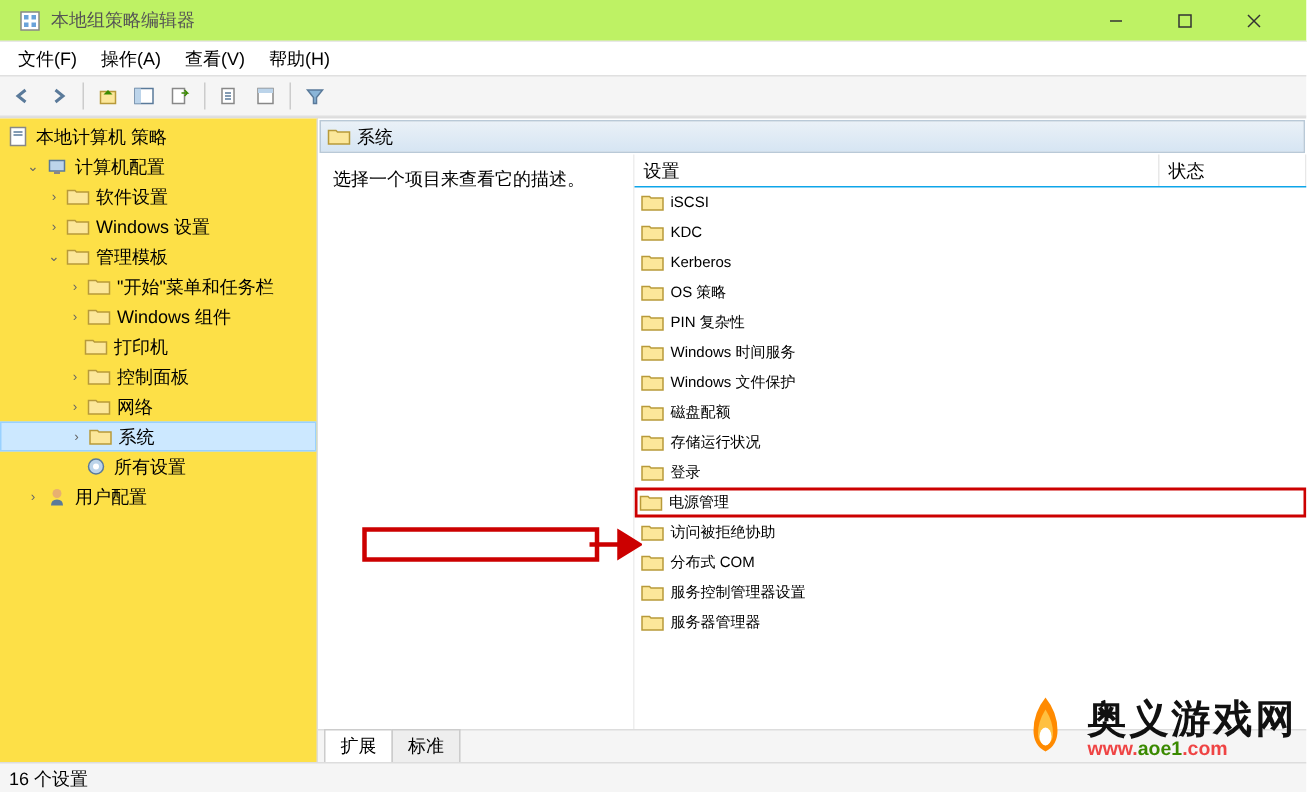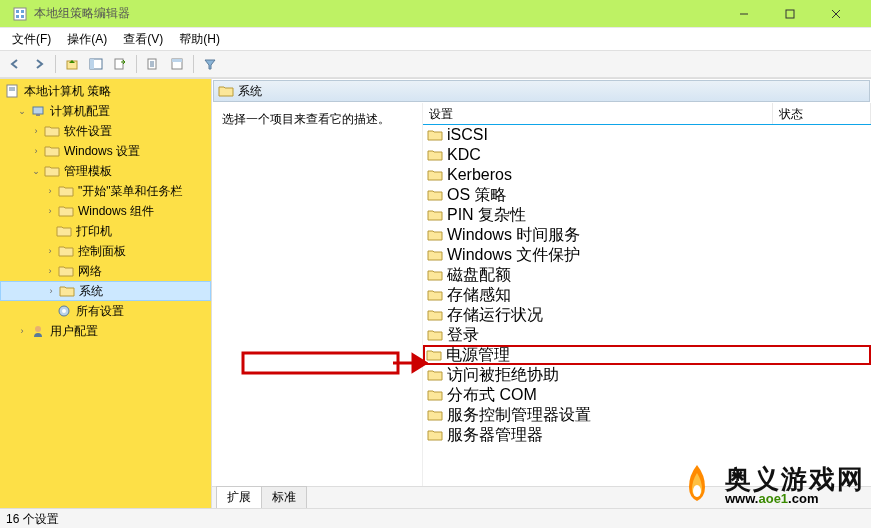--- a/index.html
+++ b/index.html
@@ -34,40 +34,40 @@
 .desc-col { width: 210px; padding: 8px 10px; font-size: 12px; color: #000; }
 .list-col { flex: 1; border-left: 1px solid #eee; position: relative; display: flex; flex-direction: column; }
 .list-header { display: flex; height: 22px; border-bottom: 1px solid #0ea5e9; }
 .list-header .col { padding: 3px 6px; font-size: 12px; border-right: 1px solid #e8e8e8; }
 .col-name { width: 350px; }
 .col-state { flex: 1; }
 
 .list-body { flex: 1; overflow-y: scroll; }
 .list-item { display: flex; align-items: center; height: 20px; padding-left: 4px; }
 .list-item .folder-icon { margin-right: 4px; }
-.list-item .item-label { font-size: 16px; }
+.list-item .item-label { font-size: 10px; }
 
 .item-highlight { border: 2px solid #cc0000; padding: 1px 1px; }
 
 .tabs-row { height: 22px; display: flex; align-items: flex-end; border-top: 1px solid #ddd; background: #f5f5f5; padding-left: 4px; }
 .tab { padding: 2px 10px; font-size: 12px; background: #fff; border: 1px solid #ccc; border-bottom: none; margin-right: -1px; }
 .tab.inactive { background: #eee; }
 
 .statusbar { height: 20px; border-top: 1px solid #ddd; padding: 2px 6px; font-size: 12px; color: #000; background: #f5f5f5; }
 
 .folder-icon { width: 16px; height: 14px; }
 
 .arrow-overlay { position: absolute; pointer-events: none; z-index: 10; }
 
 .watermark { position: absolute; right: 6px; bottom: 24px; display: flex; align-items: flex-end; z-index: 20; }
 .watermark .logo { width: 44px; height: 44px; margin-right: 6px; }
 .watermark .txt { display: flex; flex-direction: column; line-height: 1; }
 .watermark .main-t { font-size: 26px; font-weight: bold; color: #111; letter-spacing: 2px; }
 .watermark .sub-t { font-size: 13px; font-weight: bold; }
-.watermark .sub-t .o { color: #000000; }
+.watermark .sub-t .o { color: #ef4444; }
 .watermark .sub-t .g { color: #3a8a00; }
 
 ::-webkit-scrollbar { width: 16px; }
 ::-webkit-scrollbar-track { background: #f0f0f0; }
 ::-webkit-scrollbar-thumb { background: #c1c1c1; }
 ::-webkit-scrollbar-button { background: #f0f0f0; height: 16px; }
 </style>
 </head>
 <body>
 
@@ -343,26 +343,20 @@
               <span class="folder-icon"><svg width="16" height="14" viewBox="0 0 16 14">
                   <path d="M1 3 L1 12 L15 12 L15 4 L7 4 L6 3 Z" fill="#fce79a" stroke="#b89a3a"></path>
                 </svg></span>
               <span class="item-label">Windows 文件保护</span>
             </div>
             <div class="list-item">
               <span class="folder-icon"><svg width="16" height="14" viewBox="0 0 16 14">
                   <path d="M1 3 L1 12 L15 12 L15 4 L7 4 L6 3 Z" fill="#fce79a" stroke="#b89a3a"></path>
                 </svg></span>
               <span class="item-label">磁盘配额</span>
-            </div>
-            <div class="list-item">
-              <span class="folder-icon"><svg width="16" height="14" viewBox="0 0 16 14">
-                  <path d="M1 3 L1 12 L15 12 L15 4 L7 4 L6 3 Z" fill="#fce79a" stroke="#b89a3a"></path>
-                </svg></span>
-              <span class="item-label">存储感知</span>
             </div>
             <div class="list-item">
               <span class="folder-icon"><svg width="16" height="14" viewBox="0 0 16 14">
                   <path d="M1 3 L1 12 L15 12 L15 4 L7 4 L6 3 Z" fill="#fce79a" stroke="#b89a3a"></path>
                 </svg></span>
               <span class="item-label">存储运行状况</span>
             </div>
             <div class="list-item">
               <span class="folder-icon"><svg width="16" height="14" viewBox="0 0 16 14">
                   <path d="M1 3 L1 12 L15 12 L15 4 L7 4 L6 3 Z" fill="#fce79a" stroke="#b89a3a"></path>

